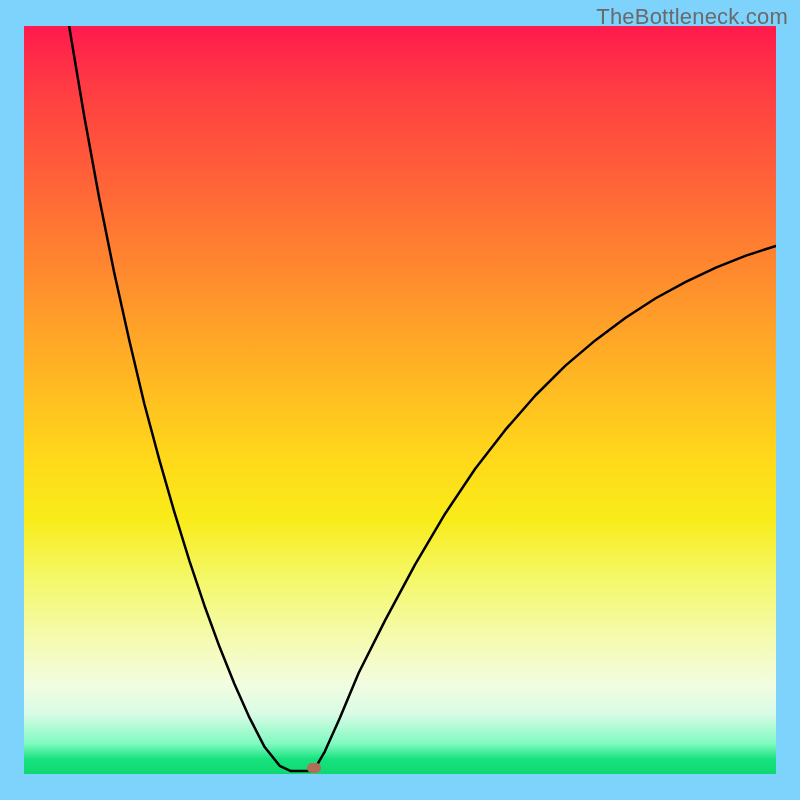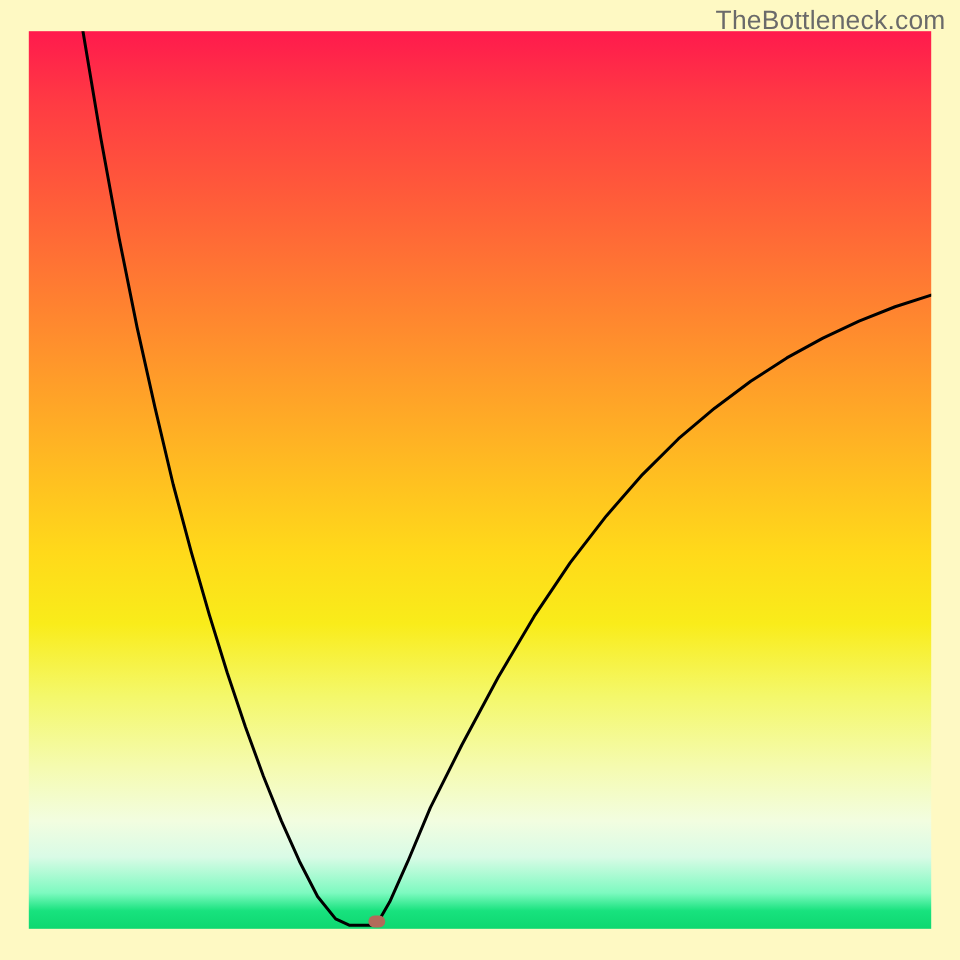--- a/index.html
+++ b/index.html
@@ -8,21 +8,21 @@
     width: 800px;
     height: 800px;
     background: #000;
     font-family: Arial, Helvetica, sans-serif;
     overflow: hidden;
   }
   .frame {
     position: relative;
     width: 800px;
     height: 800px;
-    background: #fef9c3;
+    background: #7dd3fc;
   }
   .watermark {
     position: absolute;
     top: 4px;
     right: 12px;
     color: #6a6a6a;
     font-size: 22px;
     font-weight: 500;
     letter-spacing: 0.2px;
     z-index: 10;

